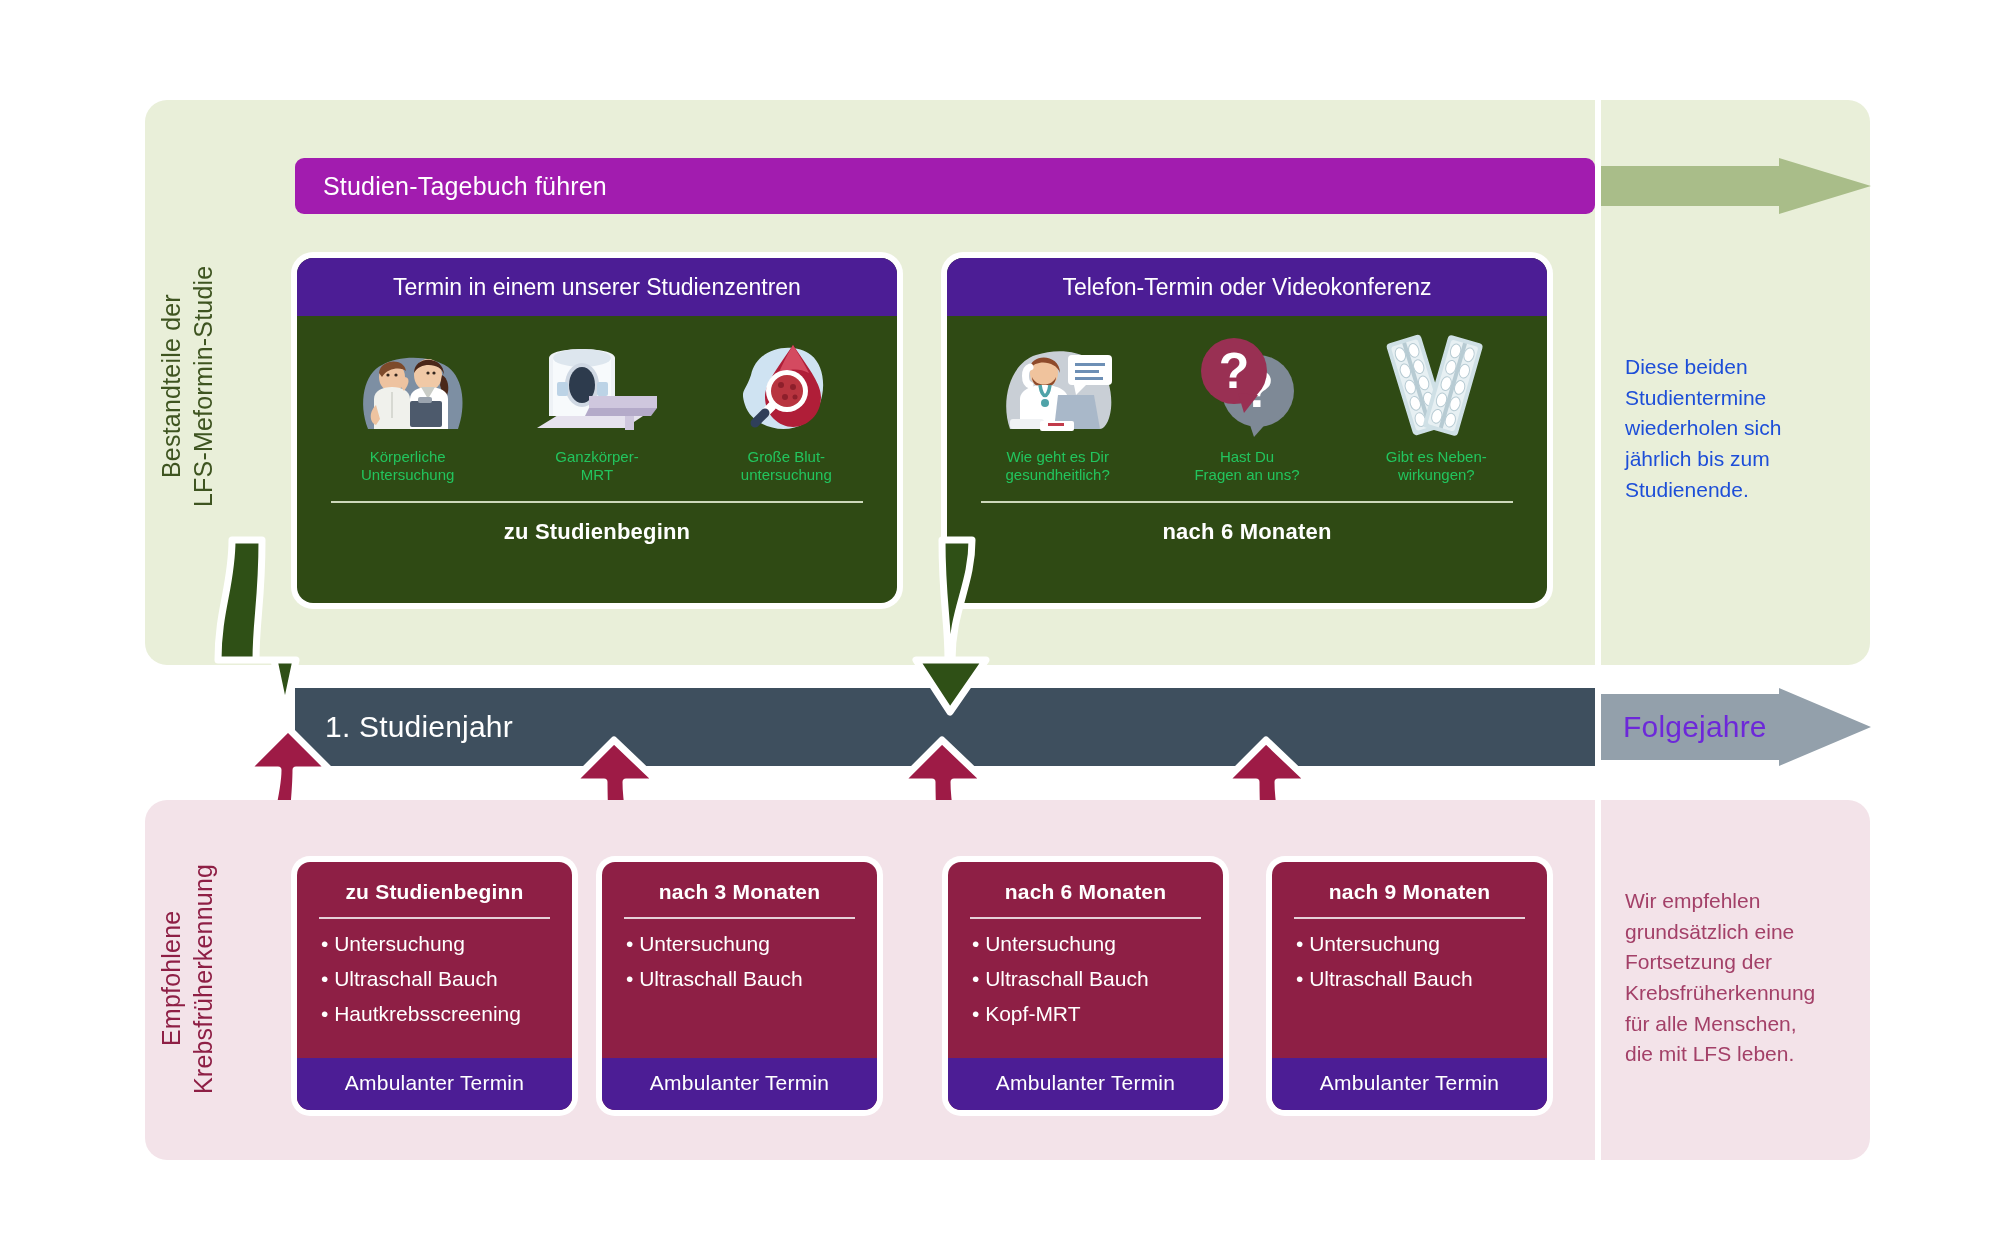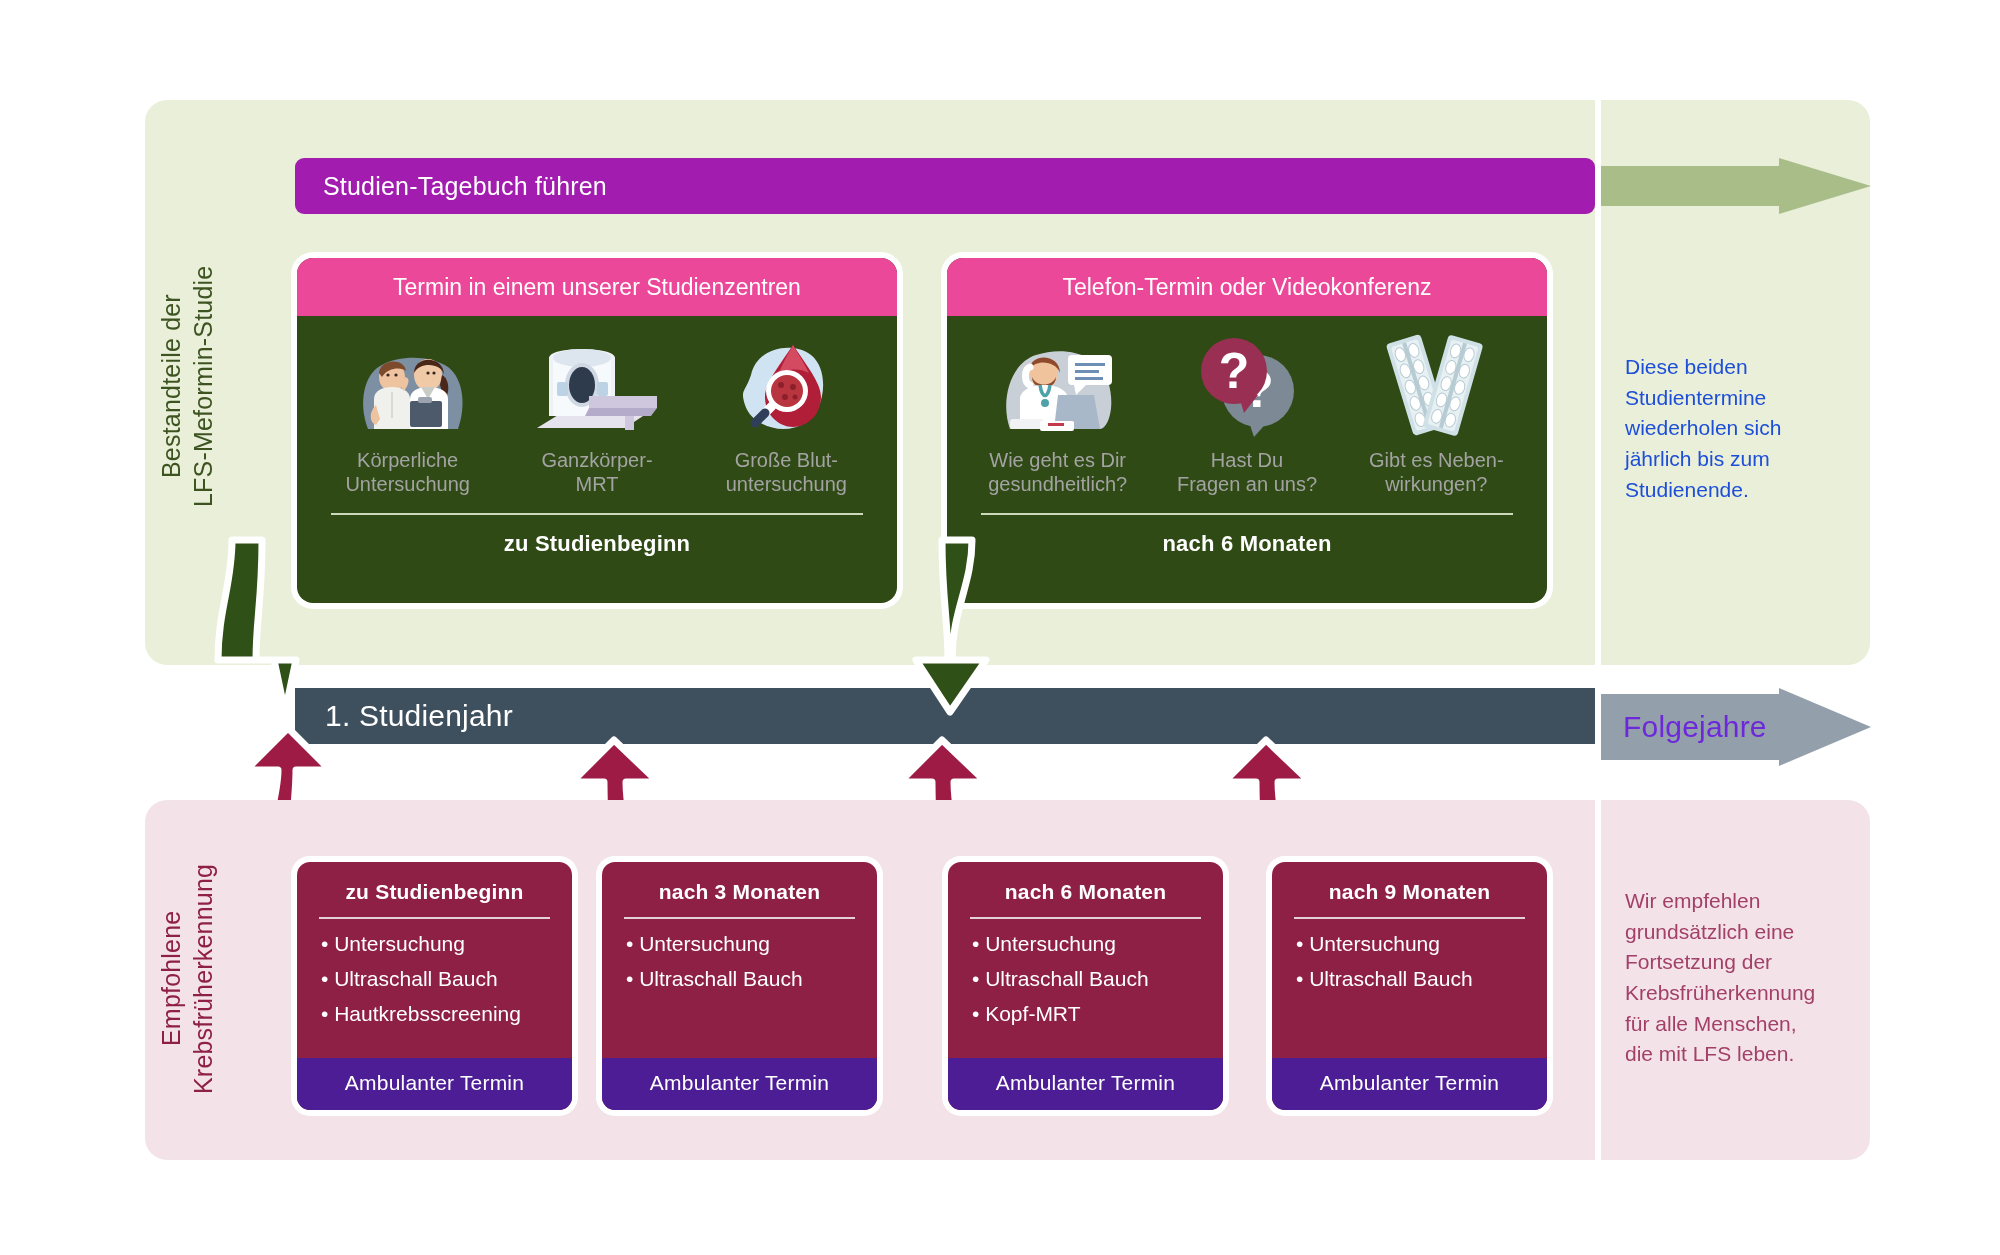--- a/index.html
+++ b/index.html
@@ -61,46 +61,46 @@
   .studycard{
     position:absolute;top:258px;height:345px;
     border-radius:16px;
     background:#2f4a14;
     box-shadow:0 0 0 6px #ffffff;
     overflow:hidden;
   }
   .studycard.c1{left:297px;width:600px;}
   .studycard.c2{left:947px;width:600px;}
   .studycard .hd{
-    height:58px;background:#ec4899;
+    height:58px;background:#4c1d95;
     display:flex;align-items:center;justify-content:center;
     color:#ffffff;font-size:23px;
   }
   .studycard .icons{
     display:flex;justify-content:space-around;align-items:flex-end;
     height:122px;padding:12px 22px 0 22px;box-sizing:border-box;
   }
   .studycard .icons .ico{width:150px;display:flex;justify-content:center;align-items:flex-end;height:110px;}
   .studycard .captions{
     display:flex;justify-content:space-around;padding:10px 16px 0 16px;box-sizing:border-box;
   }
   .studycard .captions .cap{
-    width:166px;text-align:center;color:#a3a3a3;font-size:20px;line-height:1.22;white-space:pre-line;
+    width:166px;text-align:center;color:#22c55e;font-size:15px;line-height:1.22;white-space:pre-line;
   }
   .studycard .rule{
     height:2px;background:#cdd9bb;margin:16px 34px 0 34px;
   }
   .studycard .foot{
     text-align:center;color:#ffffff;font-size:22px;font-weight:bold;
     margin-top:16px;letter-spacing:.2px;
   }
 
   
   .timeline{
-    position:absolute;left:295px;top:688px;width:1300px;height:56px;
+    position:absolute;left:295px;top:688px;width:1300px;height:78px;
     background:#3e4f5e;display:flex;align-items:center;
   }
   .timeline .lbl{color:#ffffff;font-size:30px;margin-left:30px;letter-spacing:.2px;}
   .timeline-tail{
     position:absolute;left:1601px;top:688px;width:270px;height:78px;
   }
   .timeline-tail .lbl{
     position:absolute;left:22px;top:50%;transform:translateY(-50%);
     color:#6d28d9;font-size:30px;letter-spacing:.2px;
   }

